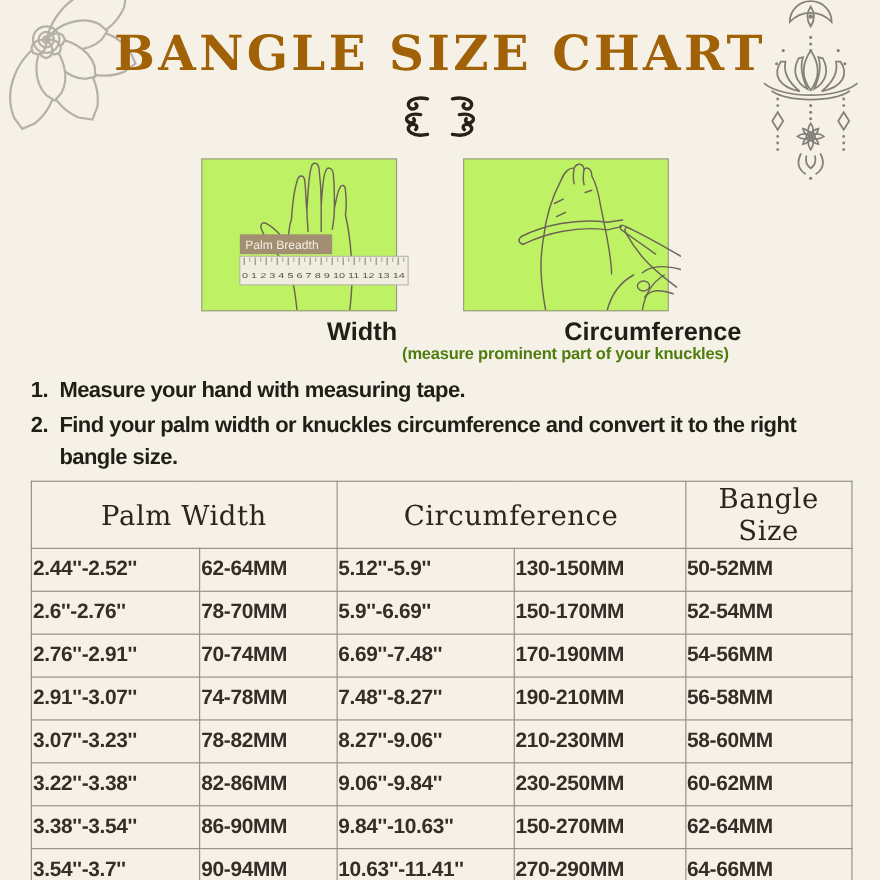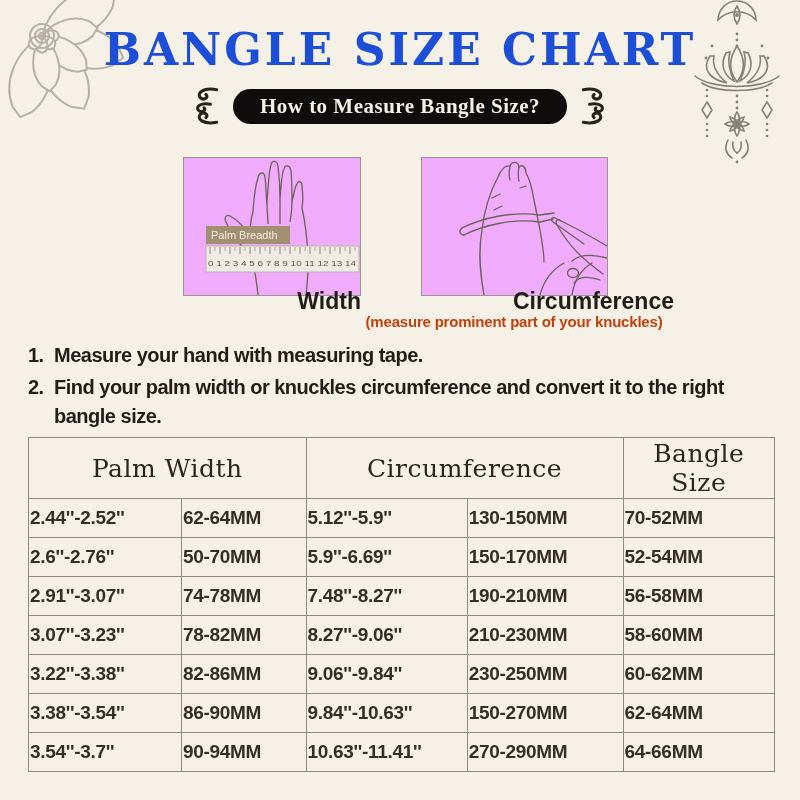--- a/index.html
+++ b/index.html
@@ -13,54 +13,55 @@
   }
   .deco{position:absolute;pointer-events:none;}
   #mandala{left:0;top:0;}
   #pendant{left:682px;top:0;}
 
   .title{
     position:absolute;top:24px;left:0;width:800px;
     text-align:center;
     font-family:"DejaVu Serif","Liberation Serif",serif;
     font-weight:700;font-size:44px;letter-spacing:3px;
-    color:#1d4ed8;
+    color:#a16207;
   }
   .badge-row{
     position:absolute;top:84px;left:0;width:800px;
     display:flex;align-items:center;justify-content:center;gap:10px;
   }
   .badge{
     background:#0e0d0b;color:#f5f0e5;
     border-radius:19px;height:35px;line-height:35px;
     padding:0 27px;
     font-family:"Liberation Serif","DejaVu Serif",serif;
     font-weight:700;font-size:21px;letter-spacing:0.5px;
   }
   .flourish{width:36px;height:44px;}
   .flourish.right{transform:scaleX(-1);}
 
   .illu-box{
-    position:absolute;top:157px;height:139px;
-    border:1px solid #9a958b;background:#f0abfc;
+    position:absolute;top:144px;height:139px;
+    border:1px solid #9a958b;background:#bef264;
     box-sizing:border-box;
+    padding-left:12px;
   }
   #box-width{left:183px;width:178px;}
   #box-circ{left:421px;width:187px;}
 
   .cap{
     position:absolute;top:288px;
     font-weight:700;font-size:23px;color:#211d17;
     text-align:right;letter-spacing:0px;
   }
   #cap-width{left:183px;width:178px;}
   #cap-circ{left:354px;width:320px;}
   .subcap{
     position:absolute;top:313px;left:334px;width:360px;
-    text-align:center;font-weight:700;font-size:15px;color:#c2410c;
+    text-align:center;font-weight:700;font-size:15px;color:#4d7c0f;
     letter-spacing:-0.2px;
   }
 
   .instructions{
     position:absolute;top:341px;left:28px;width:744px;
     font-weight:700;font-size:20px;letter-spacing:-0.5px;
     color:#211d17;line-height:29px;
   }
   .instr{display:flex;margin-bottom:3px;}
   .instr .num{width:26px;flex:0 0 26px;}
@@ -202,21 +203,20 @@
 <div class="title">BANGLE SIZE CHART</div>
 
 <div class="badge-row">
   <svg class="flourish" viewBox="0 0 40 46">
     <g fill="none" stroke="#26211a" stroke-width="3.4" stroke-linecap="round">
       <path d="M33,5 C18,2 10,9 15,14 C18,17 25,14 21,10"></path>
       <path d="M26,21 C15,19 9,24 13,28 C16,31 22,28 19,25"></path>
       <path d="M33,41 C18,44 10,37 15,32 C18,29 25,32 21,36"></path>
     </g>
   </svg>
-  <div class="badge">How to Measure Bangle Size?</div>
   <svg class="flourish right" viewBox="0 0 40 46">
     <g fill="none" stroke="#26211a" stroke-width="3.4" stroke-linecap="round">
       <path d="M33,5 C18,2 10,9 15,14 C18,17 25,14 21,10"></path>
       <path d="M26,21 C15,19 9,24 13,28 C16,31 22,28 19,25"></path>
       <path d="M33,41 C18,44 10,37 15,32 C18,29 25,32 21,36"></path>
     </g>
   </svg>
 </div>
 
 <div class="illu-box" id="box-width">
@@ -291,28 +291,35 @@
       <th colspan="2">Circumference</th>
       <th>Bangle Size</th>
     </tr>
   </thead>
   <tbody>
     <tr>
       <td>2.44''-2.52''</td>
         <td>62-64MM</td>
         <td>5.12''-5.9''</td>
         <td>130-150MM</td>
-        <td>70-52MM</td>
+        <td>50-52MM</td>
     </tr>
     <tr>
       <td>2.6''-2.76''</td>
-        <td>50-70MM</td>
+        <td>78-70MM</td>
         <td>5.9''-6.69''</td>
         <td>150-170MM</td>
         <td>52-54MM</td>
+    </tr>
+    <tr>
+      <td>2.76''-2.91''</td>
+        <td>70-74MM</td>
+        <td>6.69''-7.48''</td>
+        <td>170-190MM</td>
+        <td>54-56MM</td>
     </tr>
     <tr>
       <td>2.91''-3.07''</td>
         <td>74-78MM</td>
         <td>7.48''-8.27''</td>
         <td>190-210MM</td>
         <td>56-58MM</td>
     </tr>
     <tr>
       <td>3.07''-3.23''</td>

